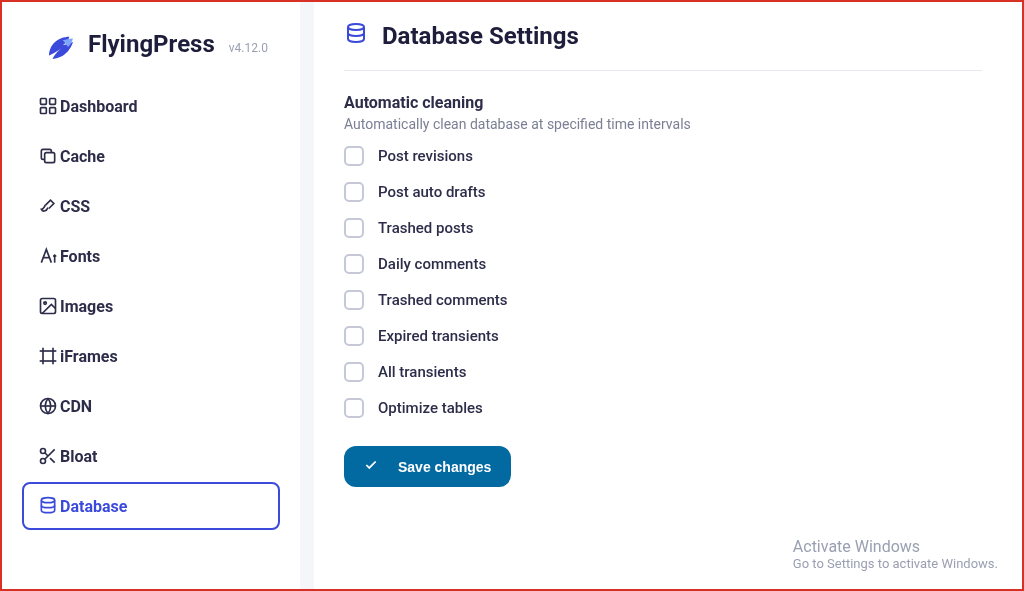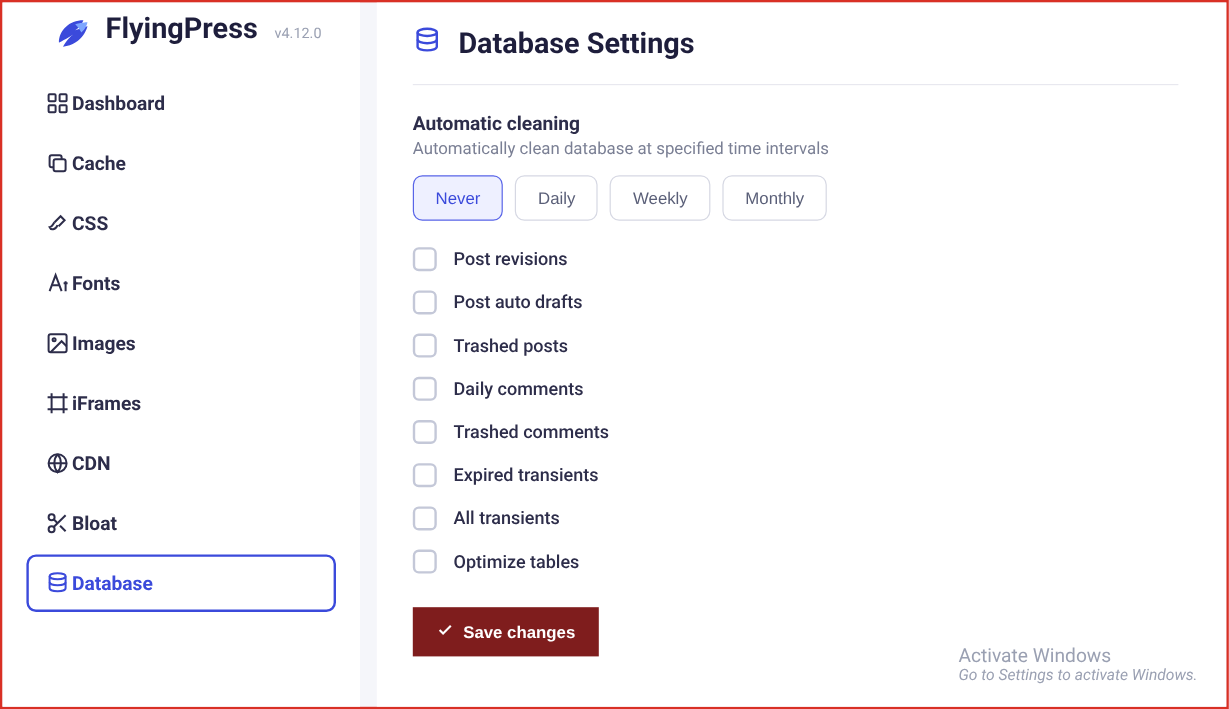--- a/index.html
+++ b/index.html
@@ -11,21 +11,21 @@
       position: relative;
       border: 2px solid #d93025;
     }
     .container {
       display: flex;
       height: 100%;
     }
     .sidebar {
       width: 298px;
       background: #fff;
-      padding: 8px 0;
+      padding: 28px 0;
       overflow-y: auto;
     }
     .logo-row {
       display: flex;
       align-items: baseline;
       padding: 0 24px 18px 42px;
       gap: 10px;
     }
     .logo-mark {
       width: 34px;
@@ -145,41 +145,41 @@
       flex-shrink: 0;
     }
     .check-label {
       font-size: 15px;
       font-weight: 500;
       color: #2d2d4a;
     }
     .save-btn {
       display: inline-flex;
       align-items: center;
-      gap: 8px;
-      background: #7f1d1d;
+      gap: 20px;
+      background: #0369a1;
       color: #fff;
       border: none;
-      border-radius: 0;
+      border-radius: 12px;
       padding: 12px 20px;
       font-size: 14px;
       font-weight: 600;
       cursor: pointer;
     }
     .save-btn svg { width: 14px; height: 14px; }
     .watermark {
       position: absolute;
       right: 24px;
       bottom: 18px;
       color: #b0b4c2;
       text-align: left;
       pointer-events: none;
     }
     .watermark .wm-title { font-size: 16px; font-weight: 400; color: #9aa0b2; }
-    .watermark .wm-sub { font-size: 13px; color: #9aa0b2; font-style: italic; }
+    .watermark .wm-sub { font-size: 13px; color: #9aa0b2; }
   </style>
 </head>
 <body>
 
 <div class="container">
   <aside class="sidebar">
     <div class="logo-row">
       <span class="logo-mark">
         <svg viewBox="0 0 40 40">
           <path d="M6 30 C6 18 16 8 30 8 C30 8 28 14 22 18 C28 16 34 14 34 14 C34 14 30 32 10 34 C10 34 14 26 20 22 C14 26 6 30 6 30 Z" fill="#3b4adb"></path>
@@ -305,26 +305,20 @@
             <path d="M4 11v6c0 1.7 3.6 3 8 3s8-1.3 8-3v-6"></path>
           </svg>
       </span>
       <h1 class="page-title">Database Settings</h1>
     </div>
 
     <div>
       <div class="section-title">Automatic cleaning</div>
       <div class="section-desc">Automatically clean database at specified time intervals</div>
 
-      <div class="freq-group">
-        <button class="freq-btn selected">Never</button>
-        <button class="freq-btn">Daily</button>
-        <button class="freq-btn">Weekly</button>
-        <button class="freq-btn">Monthly</button>
-      </div>
 
       <div class="checklist">
         <div class="check-row">
           <span class="checkbox"></span>
           <span class="check-label">Post revisions</span>
         </div>
         <div class="check-row">
           <span class="checkbox"></span>
           <span class="check-label">Post auto drafts</span>
         </div>

